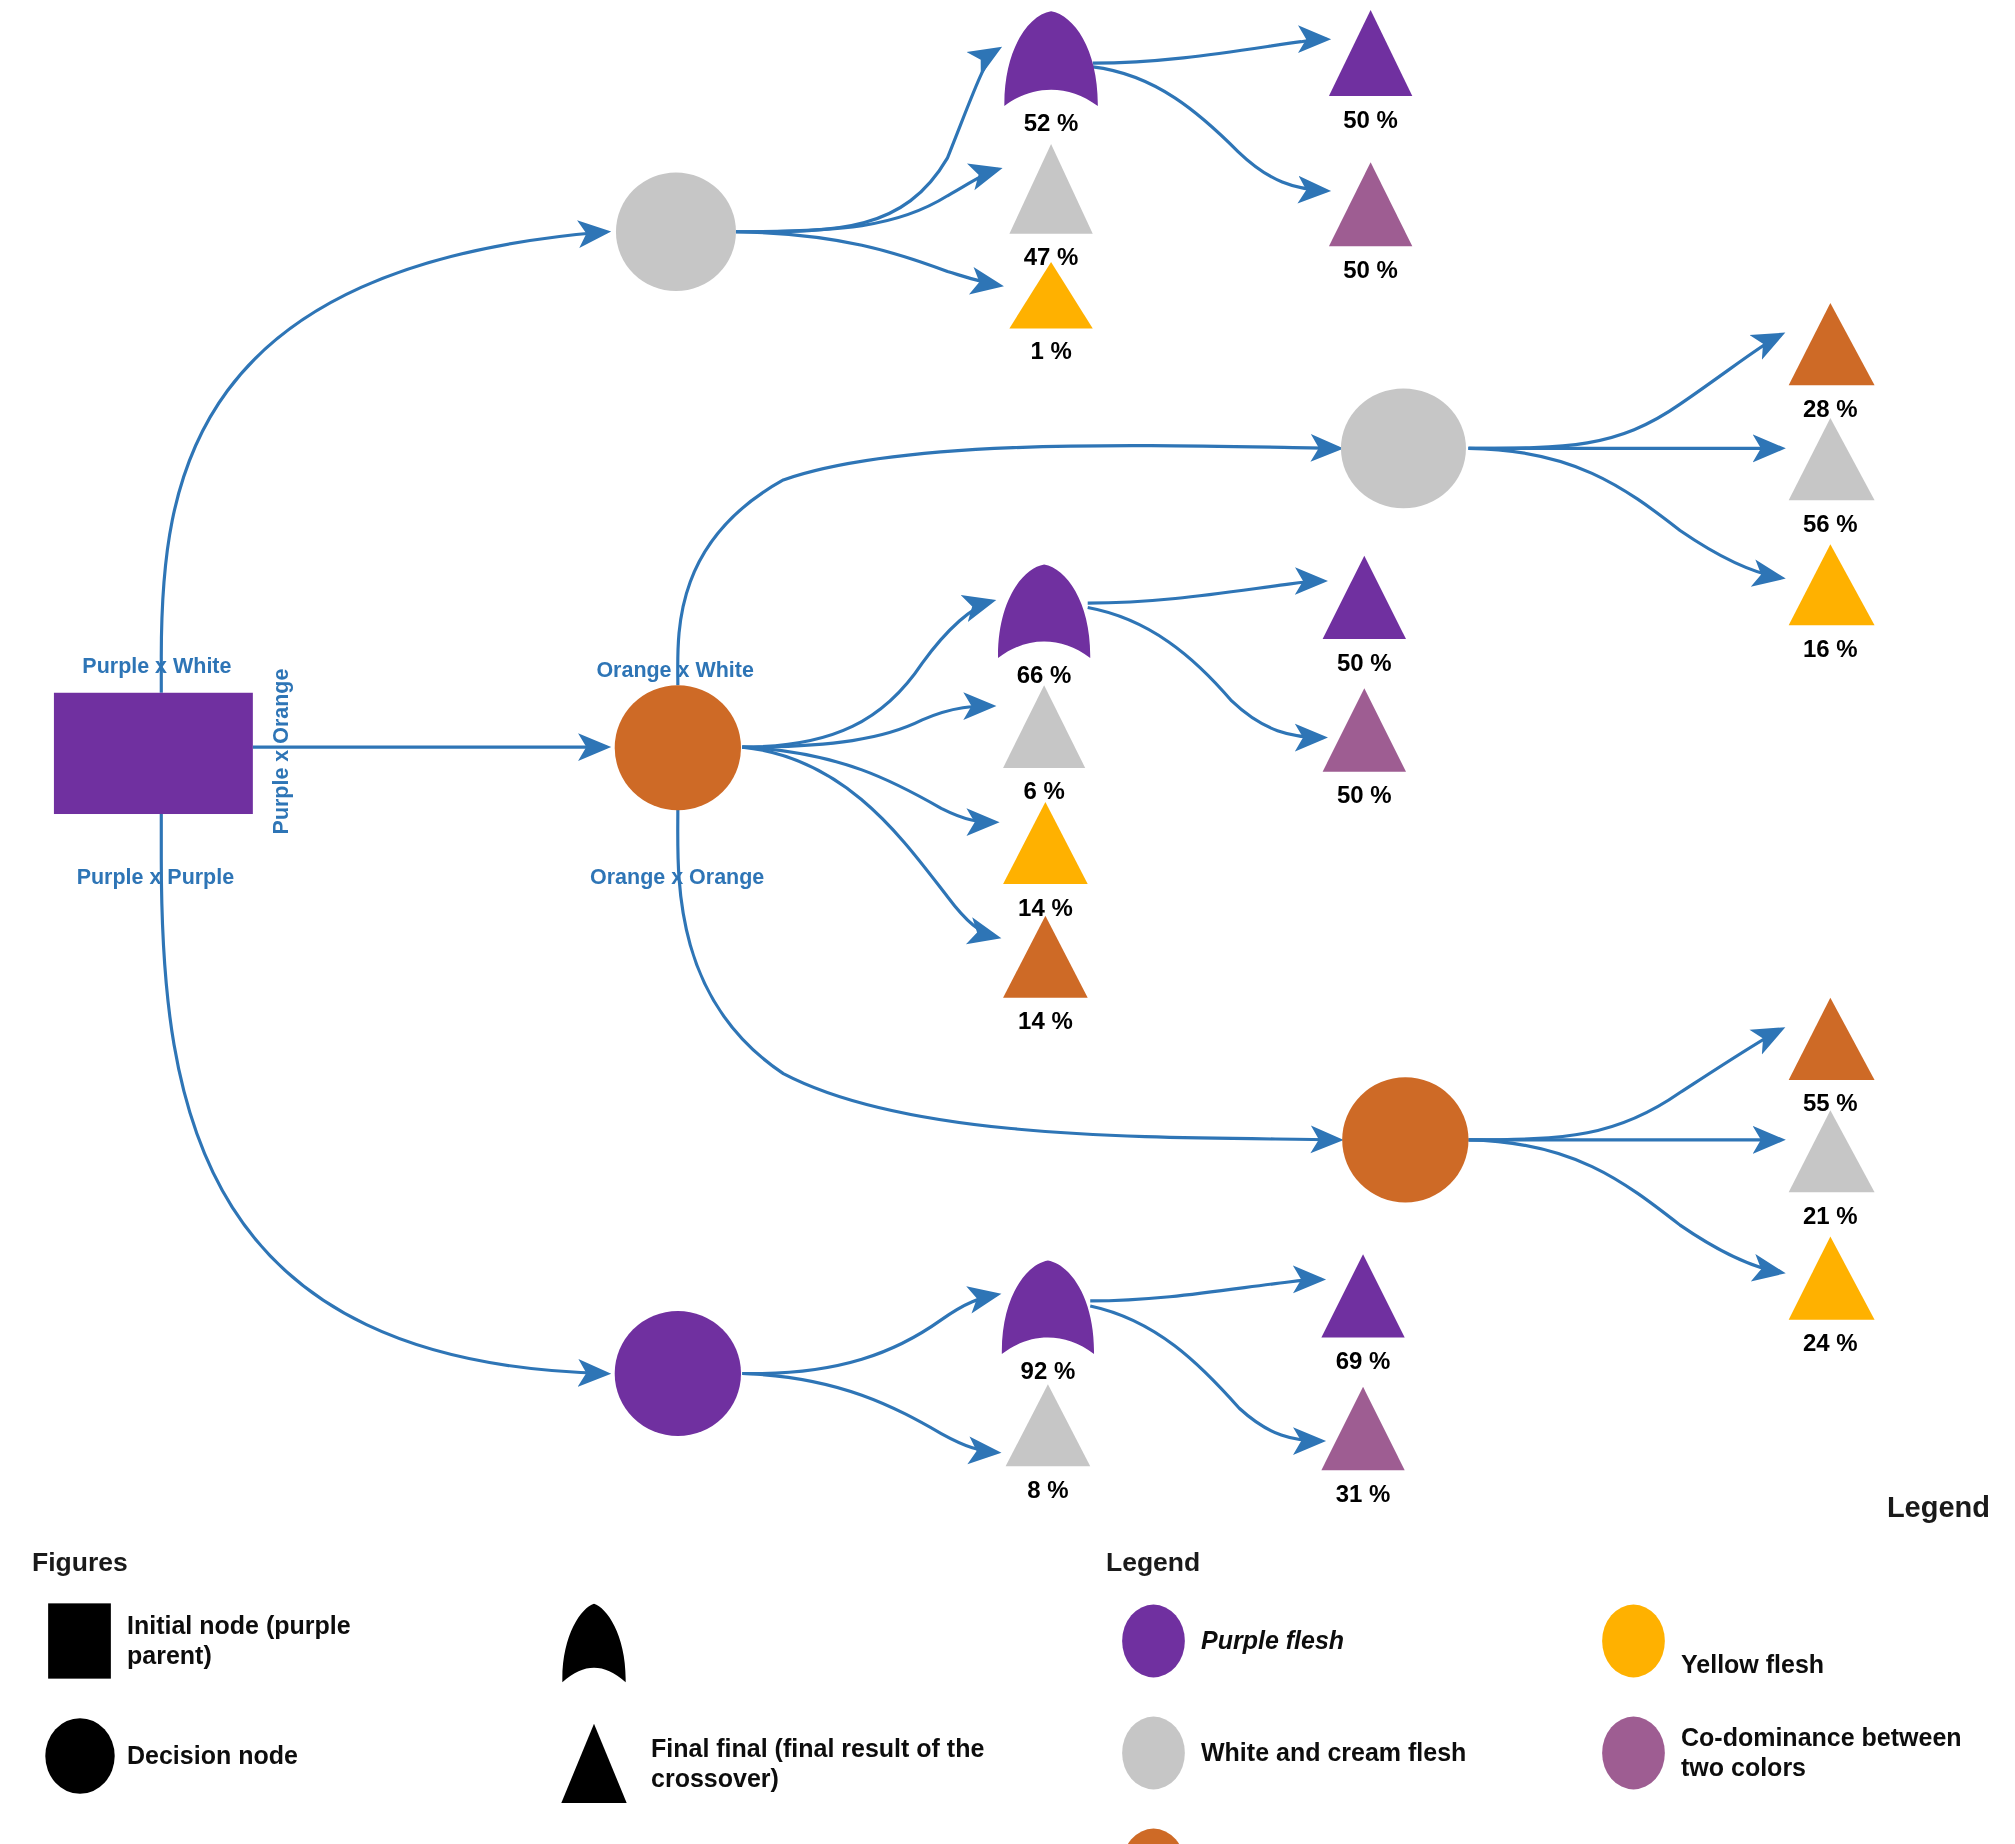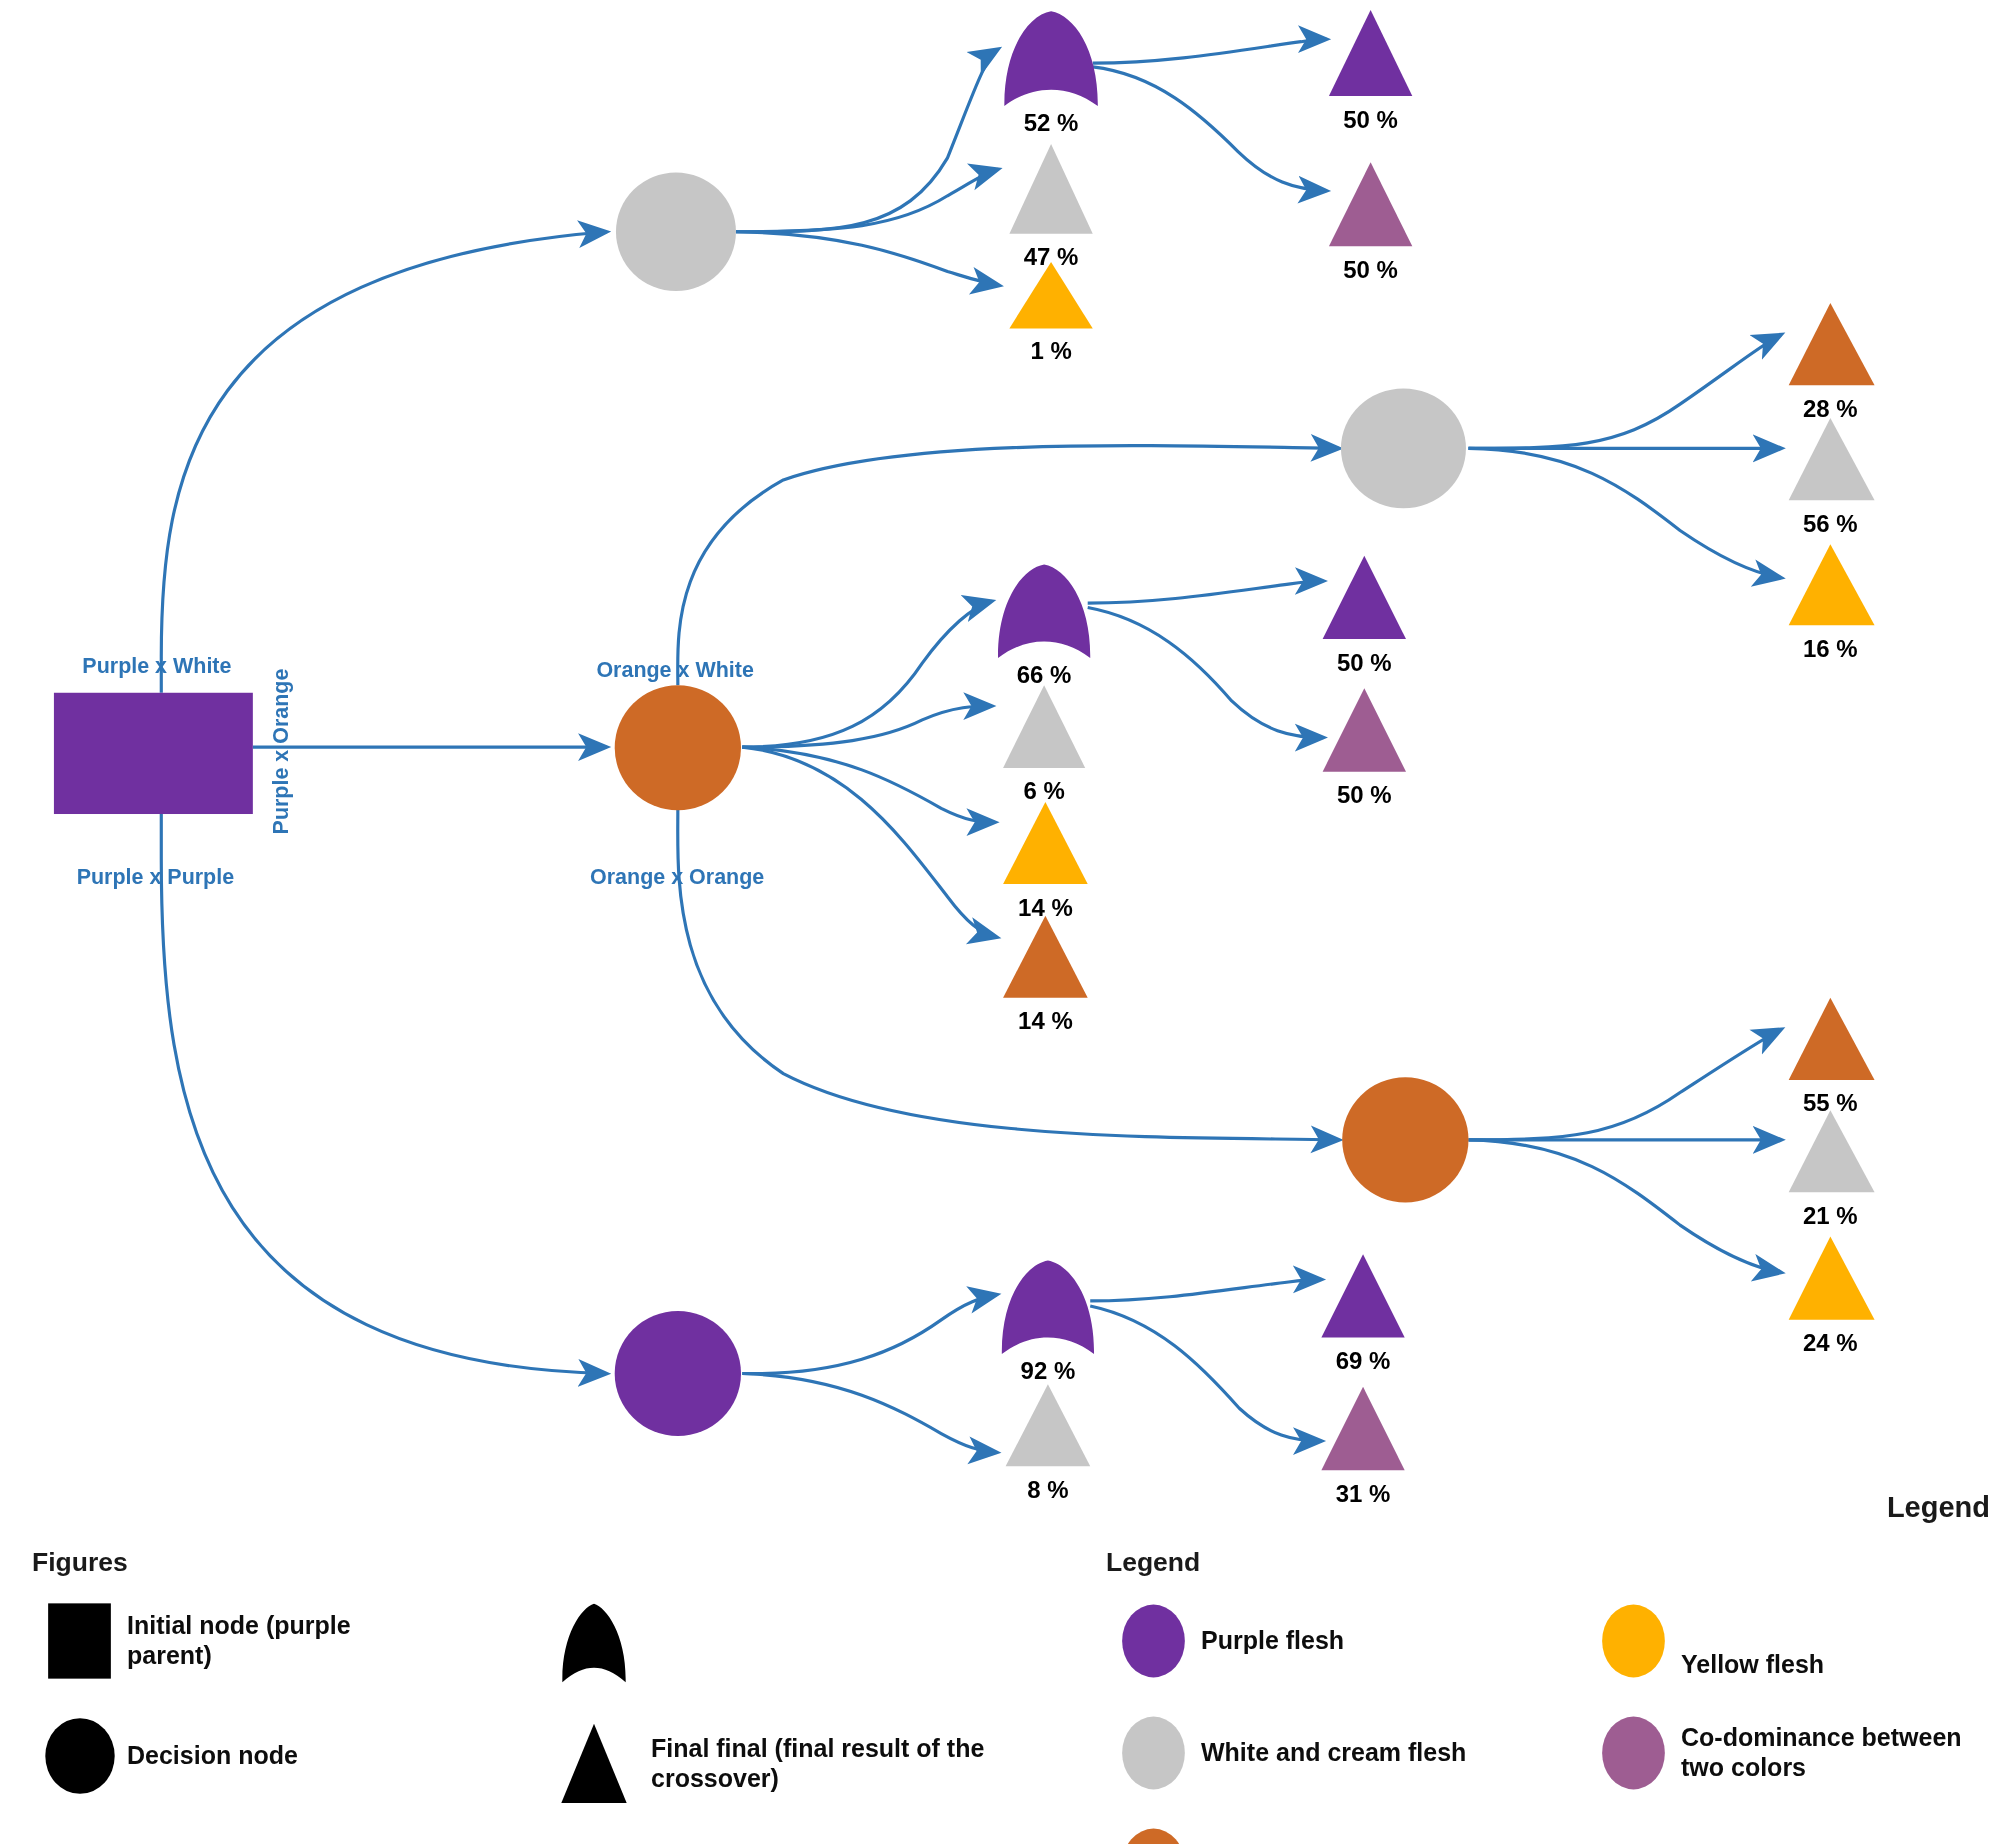--- a/index.html
+++ b/index.html
@@ -193,21 +193,21 @@
           </div>
         </div>
       </div>
 
       <div style="width:872px;">
         <div class="legend-sub" style="margin:0 0 21.5px 0;">Legend</div>
 
         <div style="display:flex;">
 
           <div style="width:480px;">
-            <div class="legend-row" style="margin-bottom:30px;">
+            <div class="legend-row" style="margin-bottom:30px;font-style:italic;">
               <div class="legend-ico" style="width:95px;">
                 <svg width="69" height="82" viewBox="0 0 110 130">
                     <ellipse cx="55" cy="65" rx="50" ry="58" fill="#7030A0"></ellipse>
                   </svg>
               </div>
               <div class="legend-lbl" style="width:354px;">Purple flesh</div>
             </div>
             <div class="legend-row" style="margin-bottom:30px;">
               <div class="legend-ico" style="width:95px;">
                 <svg width="69" height="82" viewBox="0 0 110 130">

